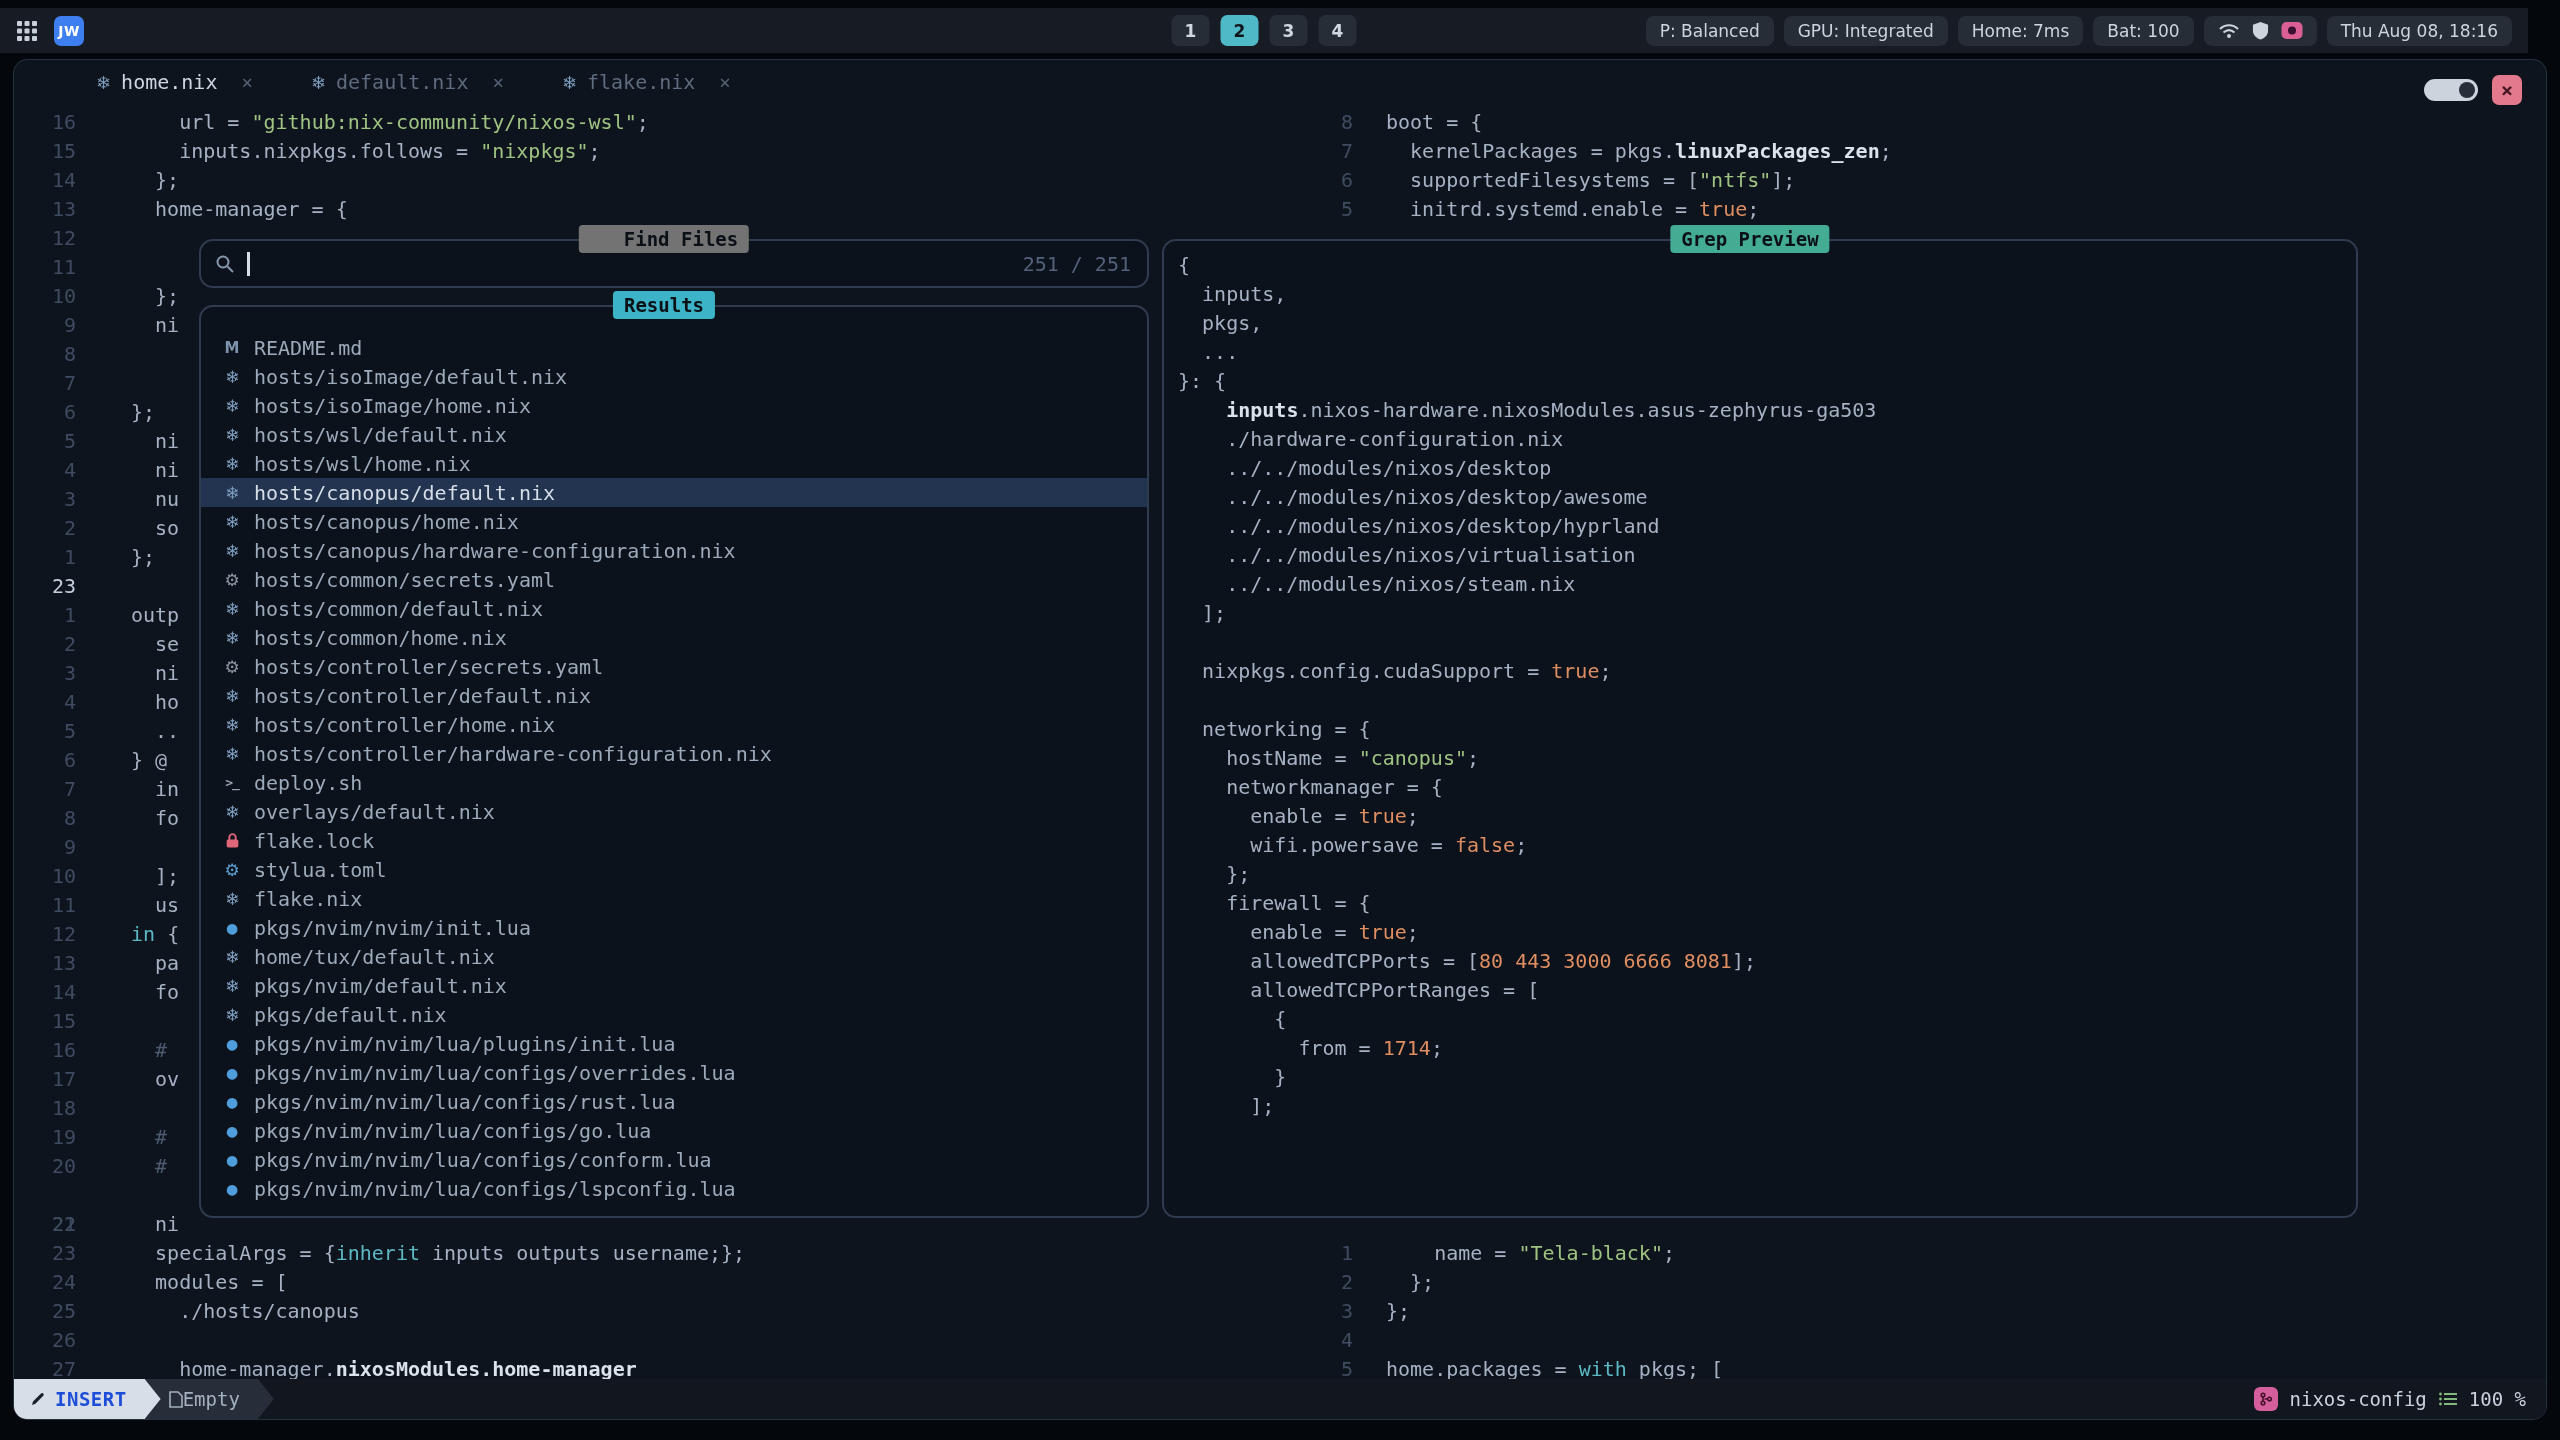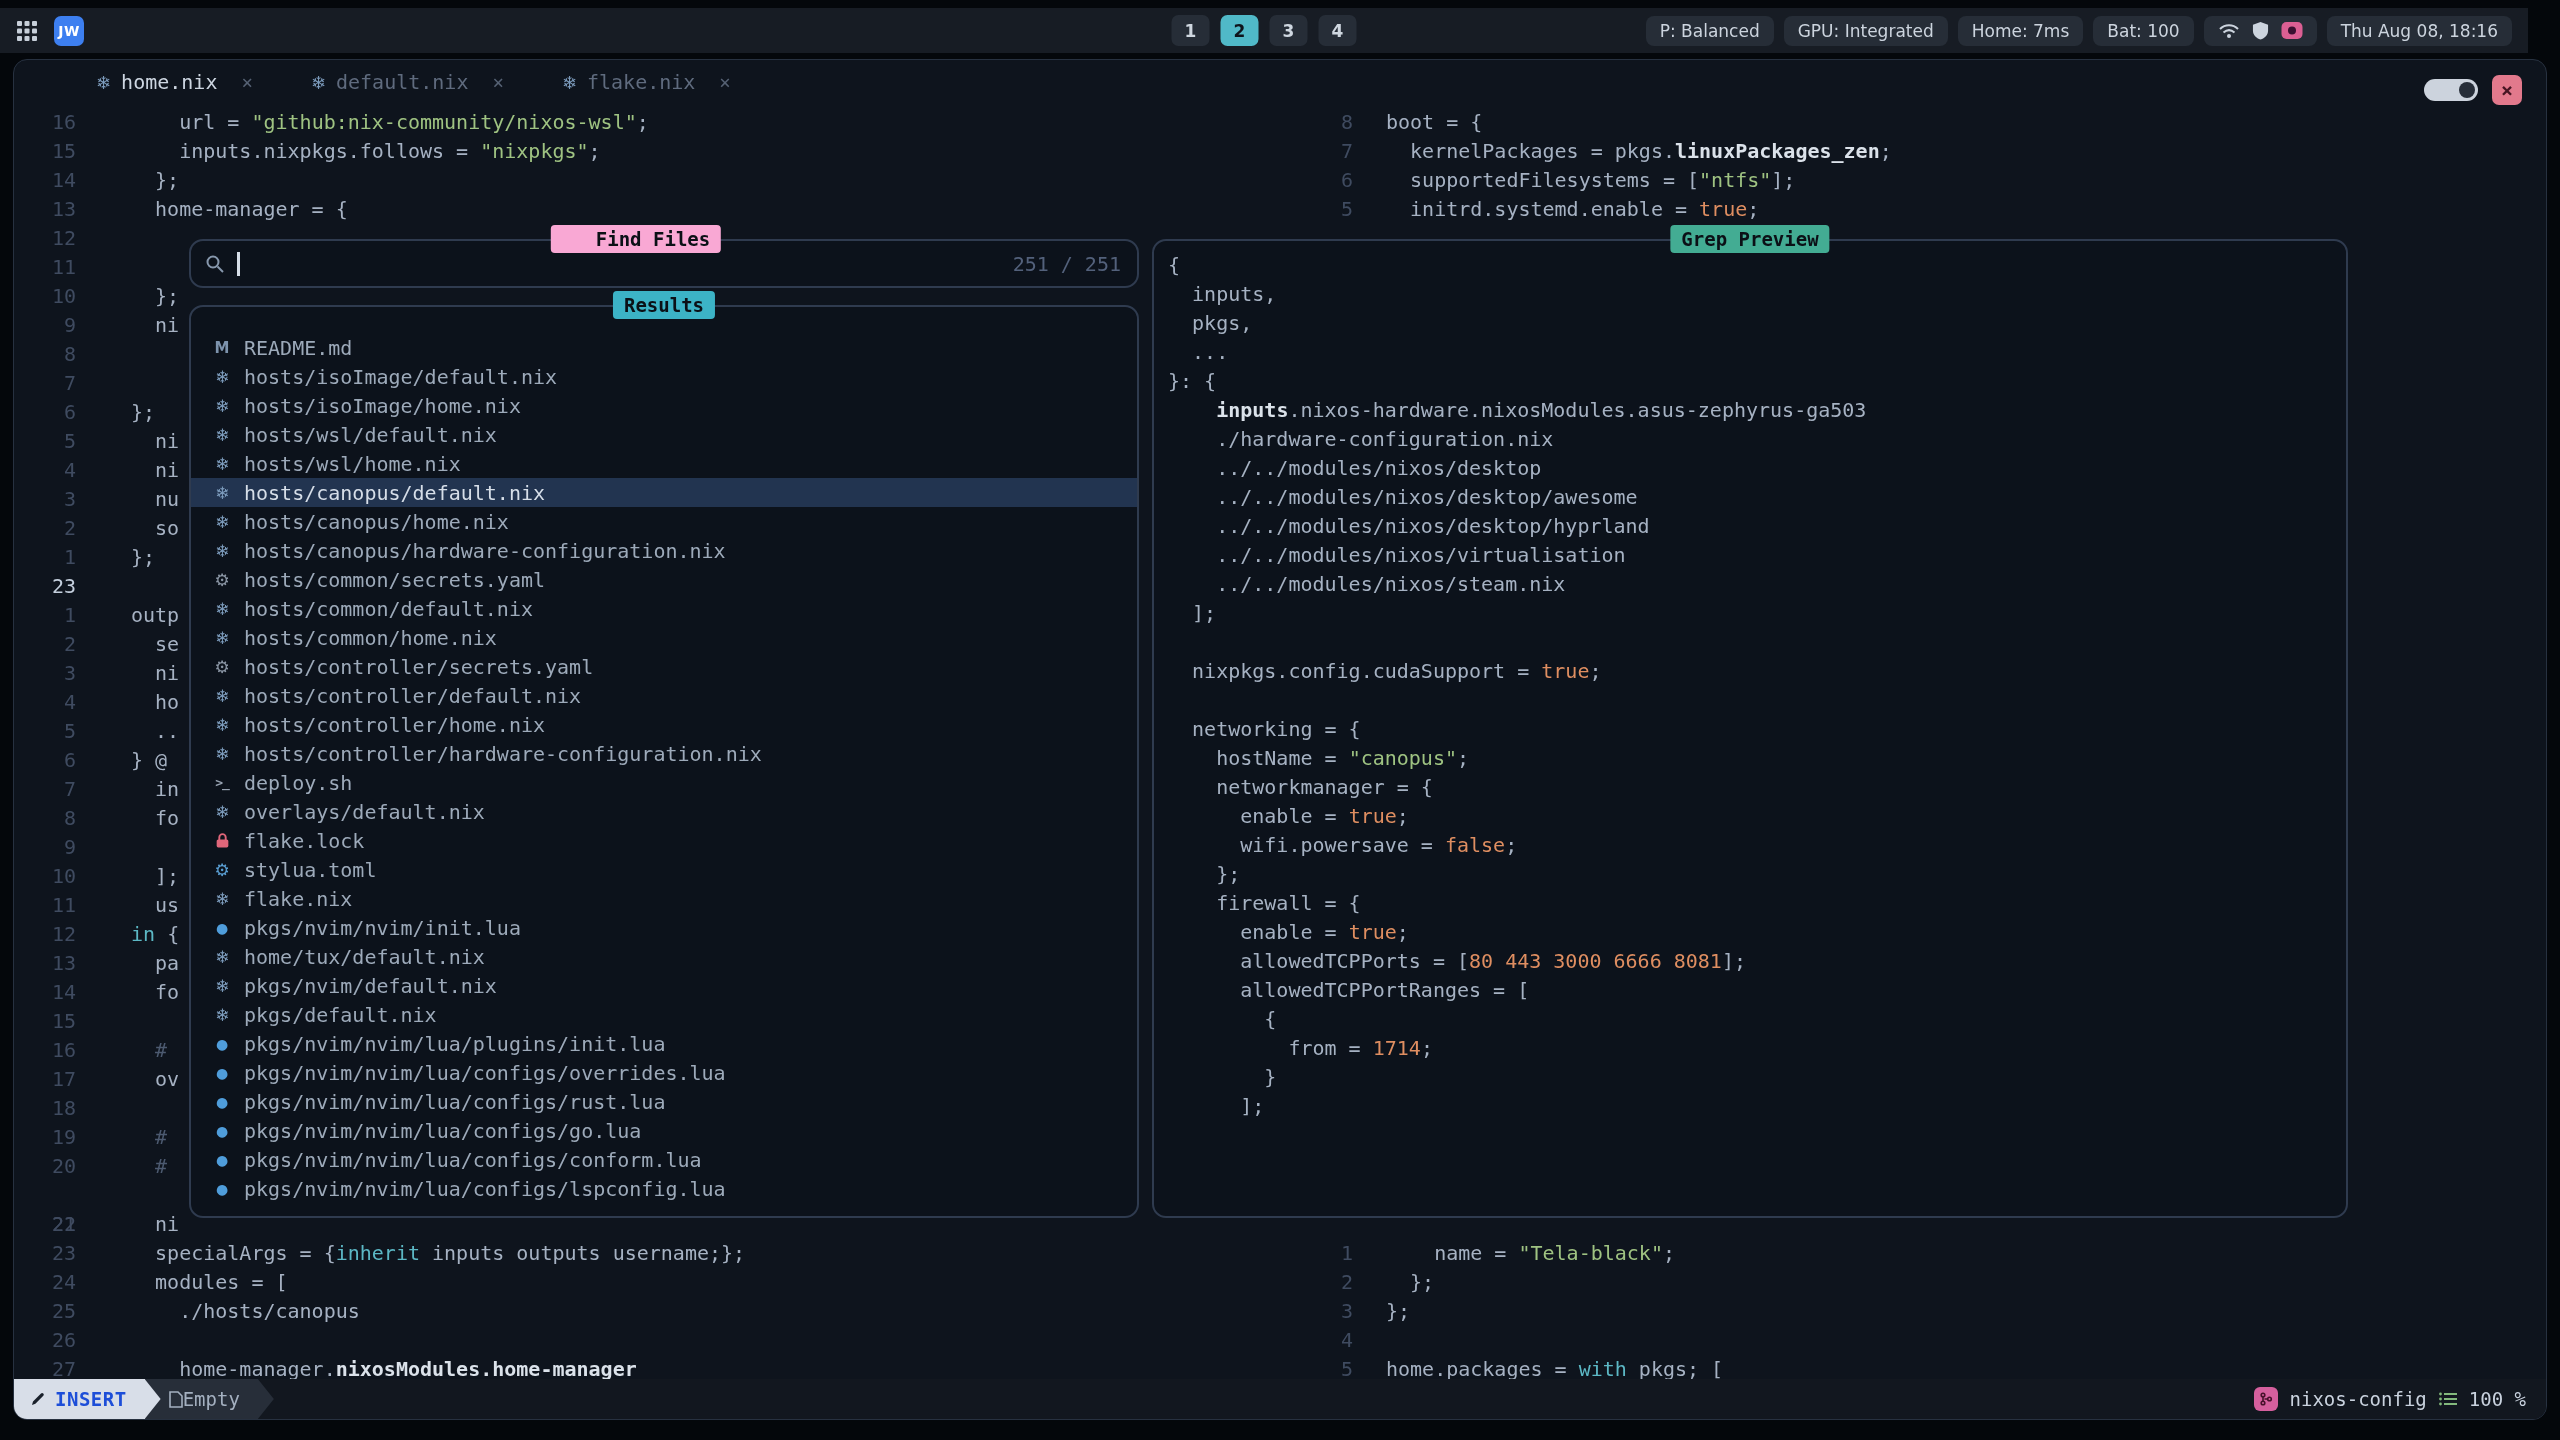--- a/index.html
+++ b/index.html
@@ -56,39 +56,39 @@
   .split.right{left:1277px;right:0;}
   .crow{position:absolute;left:0;height:29px;line-height:29px;font-size:20px;white-space:pre;display:flex;}
   .ln{display:inline-block;width:62px;text-align:right;color:var(--ln);flex:none;}
   .ln.cur{color:var(--lncur);}
   .split.left .code{margin-left:55px;}
   .split.right .code{margin-left:33px;}
   .sg-f{color:var(--fg);} .sg-b{color:var(--bright);font-weight:bold;} .sg-s{color:var(--str);}
   .sg-n{color:var(--num);} .sg-k{color:var(--kw);} .sg-c{color:var(--com);}
 
   
-  .tbox{position:absolute;background:var(--popbg);border:2px solid var(--popborder);border-radius:14px;z-index:5;}
+  .tbox{position:absolute;background:var(--popbg);border:2px solid var(--popborder);border-radius:14px;z-index:5;margin-left:10px;}
   .prompt-box{left:175px;top:179px;width:950px;height:49px;display:flex;align-items:center;padding-left:14px;}
   .pcursor{width:3px;height:24px;background:#d6dee8;margin-left:12px;}
   .counter{position:absolute;right:16px;color:#53617b;font-size:20px;}
   .results-box{left:175px;top:245px;width:950px;height:913px;overflow:hidden;}
   .results-inner{padding-top:26px;}
   .rrow{height:29px;display:flex;align-items:center;padding-left:18px;font-size:20px;color:#9daaba;white-space:pre;}
   .rrow.sel{background:var(--sel);color:#d6dee8;}
   .ric{width:26px;flex:none;display:inline-flex;align-items:center;justify-content:center;margin-right:9px;
        font-size:17px;font-family:"DejaVu Sans",sans-serif;}
   .ric-sh{font-size:13px;letter-spacing:-1px;font-family:"DejaVu Sans Mono",monospace;font-weight:bold;}
   .ric-md{font-weight:bold;font-size:15px;}
   .ric-lua{font-size:14px;}
   .preview-box{left:1138px;top:179px;width:1196px;height:979px;overflow:hidden;}
   .preview-inner{padding:10px 0 0 14px;}
   .pline{height:29px;line-height:29px;font-size:20px;white-space:pre;}
   .badge{position:absolute;z-index:6;font-weight:bold;font-size:19px;color:#0b1016;
          padding:3px 11px;border-radius:4px;transform:translateX(-50%);line-height:22px;}
-  .find-badge{left:622px;top:165px;background:#f9a8d4;padding-left:45px;}
+  .find-badge{left:650px;top:165px;background:#737373;padding-left:45px;}
   .results-badge{left:650px;top:231px;background:#3cb3c6;}
   .grep-badge{left:1736px;top:165px;background:#43ac93;}
 
   
   .statusline{position:absolute;left:0;right:0;bottom:0;height:40px;background:var(--slbg);
               display:flex;align-items:stretch;z-index:7;font-size:19px;}
   .seg-mode{background:var(--mode);color:#1d4ed8;font-weight:bold;display:flex;align-items:center;
             gap:9px;padding:0 18px 0 16px;letter-spacing:.5px;}
   .seg-file{background:var(--seg);color:#a4b0c0;display:flex;align-items:center;padding-right:18px;}
   .arrow-in{width:16px;height:40px;background:var(--mode);clip-path:polygon(0 0,100% 50%,0 100%);margin-right:8px;}

